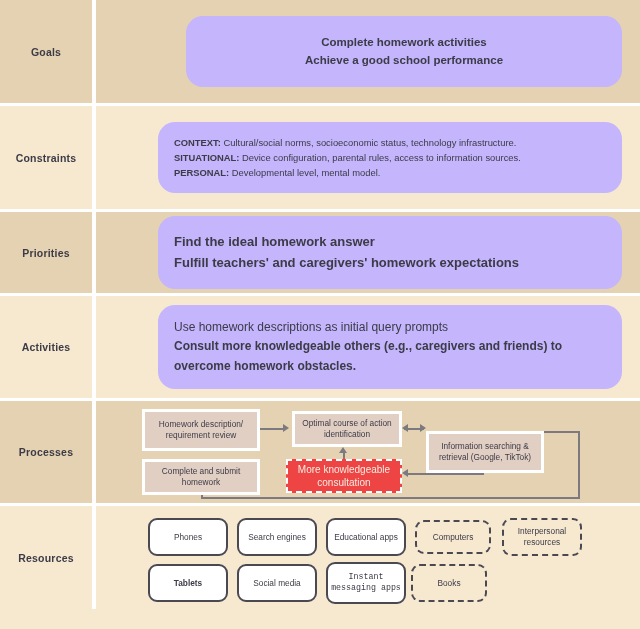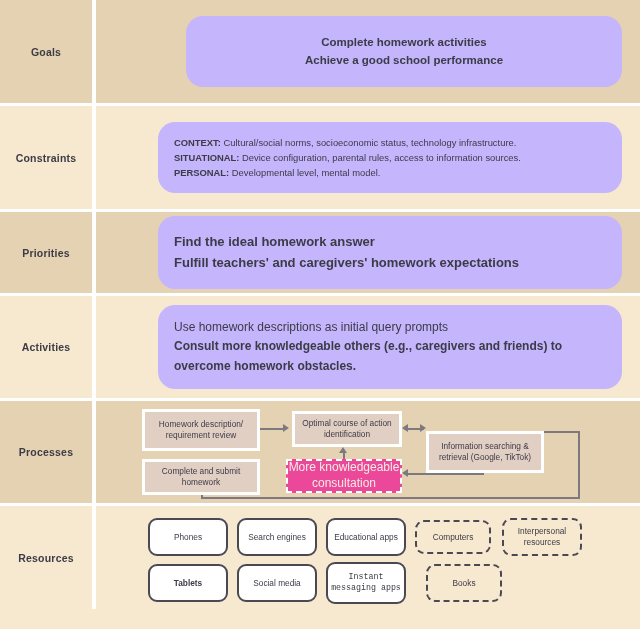--- a/index.html
+++ b/index.html
@@ -96,24 +96,24 @@
     border:3px solid #ffffff;
     box-sizing:border-box;
     display:flex;align-items:center;justify-content:center;
     text-align:center;
     font-size:8.3px;
     line-height:1.32;
     color:#3c3b46;
     z-index:3;
   }
   .pbox.dark-node{
-    background:#ec4899;
+    background:#ef4444;
     color:#f3ece2;
     border:2px dashed #ffffff;
-    font-size:12px;
+    font-size:10px;
   }
   .conn{position:absolute;background:#7c7a7e;z-index:1;}
   .conn.h{height:2px;}
   .conn.v{width:2px;}
   .arrow{
     position:absolute;
     width:0;height:0;
     z-index:2;
   }
   .arrow.right{border-left:6px solid #7c7a7e;border-top:4.5px solid transparent;border-bottom:4.5px solid transparent;}
@@ -239,19 +239,19 @@
 
         <div class="rbox" style="left:52px;top:12px;width:80px;height:38px;">Phones</div>
         <div class="rbox" style="left:141px;top:12px;width:80px;height:38px;">Search engines</div>
         <div class="rbox" style="left:230px;top:12px;width:80px;height:38px;">Educational apps</div>
         <div class="rbox dashed" style="left:319px;top:14px;width:76px;height:34px;">Computers</div>
         <div class="rbox dashed" style="left:406px;top:12px;width:80px;height:38px;">Interpersonal resources</div>
 
         <div class="rbox" style="left:52px;top:58px;width:80px;height:38px;font-weight:bold;">Tablets</div>
         <div class="rbox" style="left:141px;top:58px;width:80px;height:38px;">Social media</div>
         <div class="rbox" style="left:230px;top:56px;width:80px;height:42px;font-family:Liberation Mono, monospace;">Instant messaging apps</div>
-        <div class="rbox dashed" style="left:330px;top:58px;width:76px;height:38px;">Books</div>
+        <div class="rbox dashed" style="left:315px;top:58px;width:76px;height:38px;">Books</div>
 
       </div>
     </div>
   </div>
 
 </div>
 
 </body></html>

